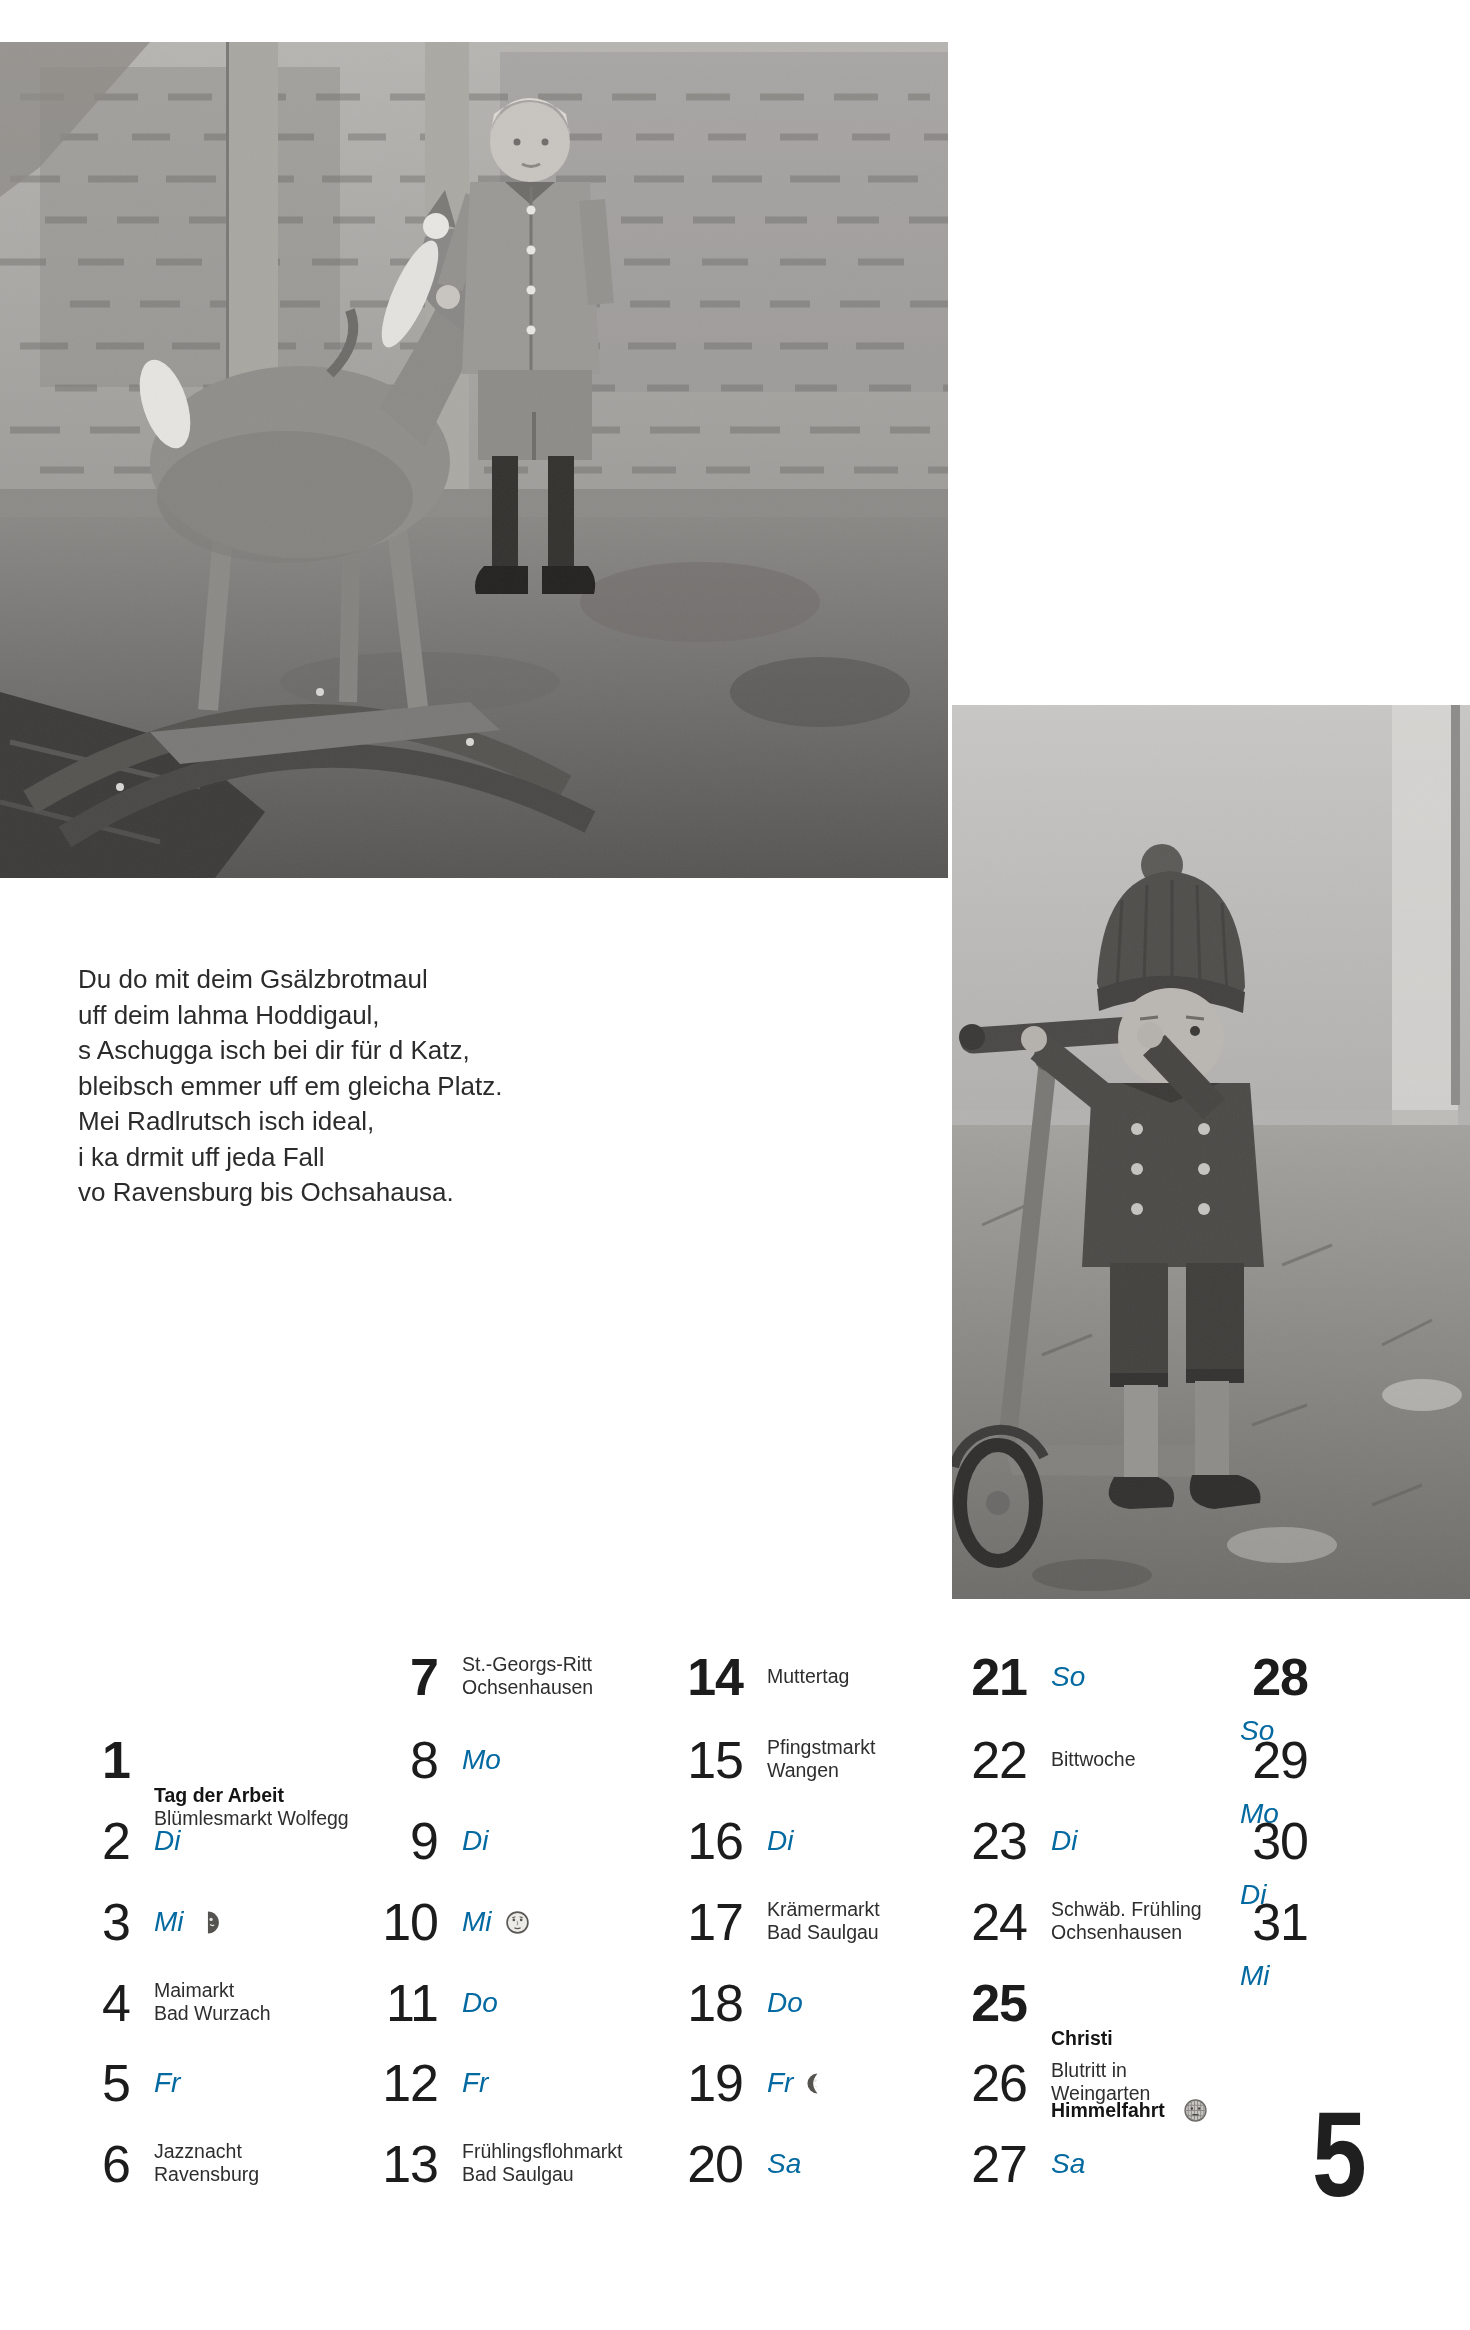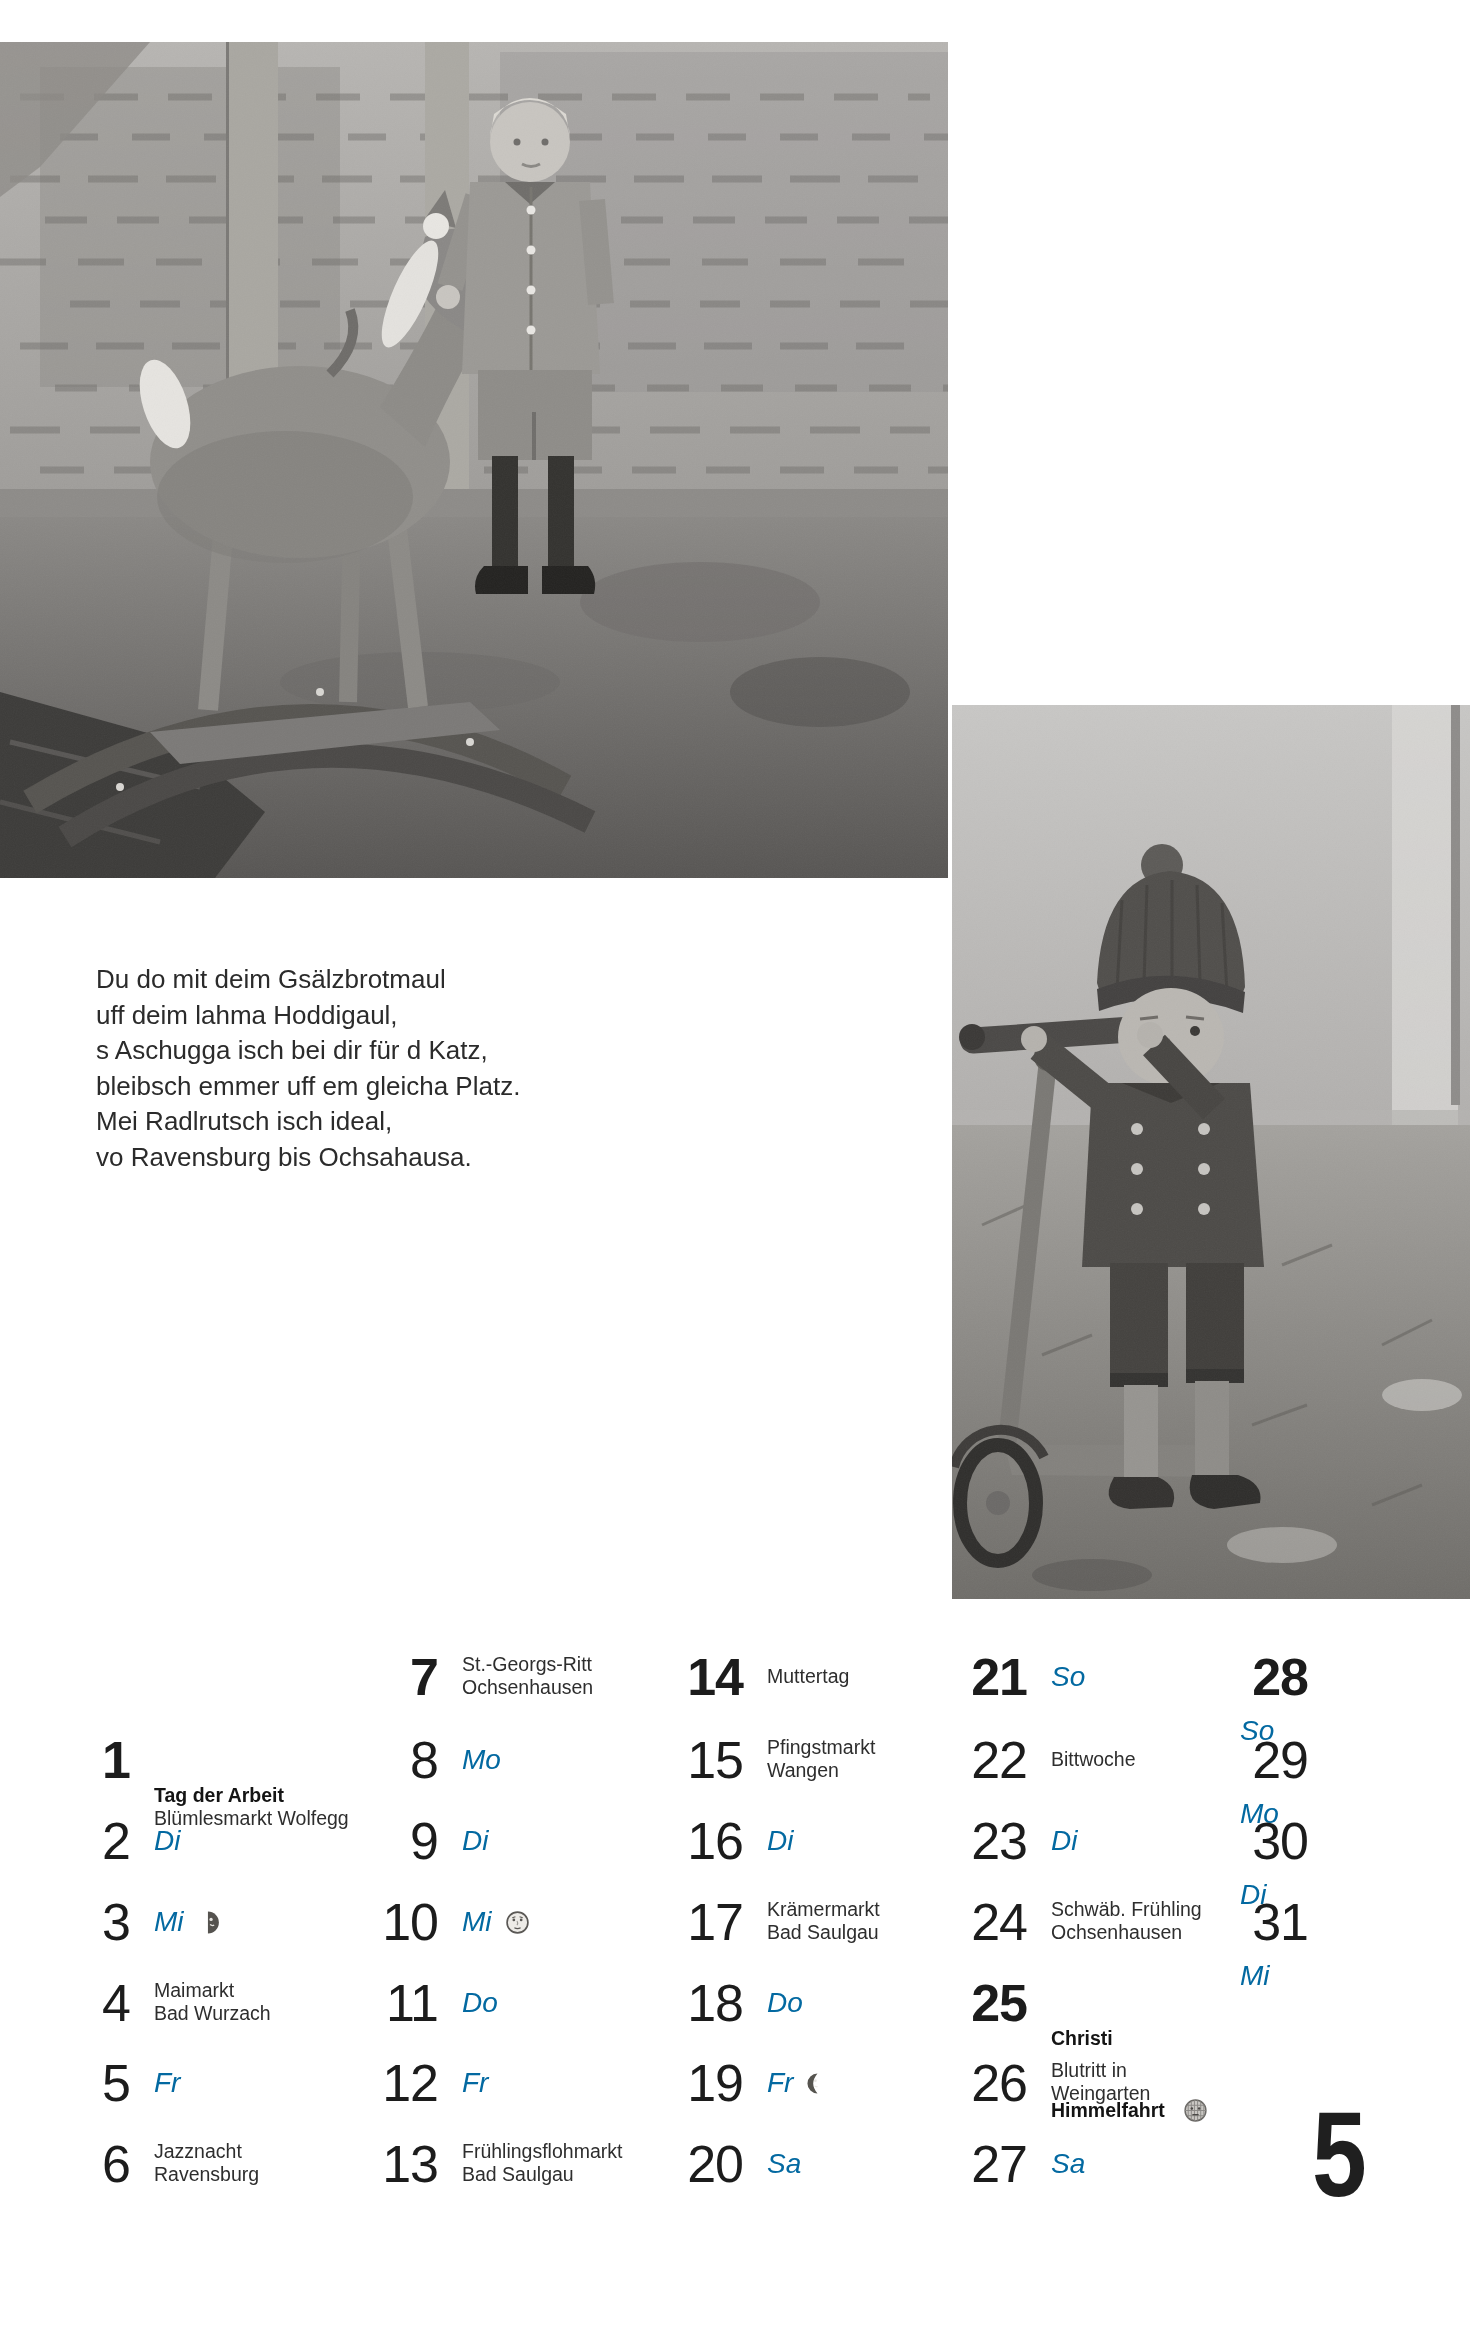--- a/index.html
+++ b/index.html
@@ -1,20 +1,20 @@
 <!DOCTYPE html>
 <html><head>
 <meta charset="utf-8">
 <style>
   html,body{margin:0;padding:0;background:#e8e8e8;}
   .page{position:relative;width:1470px;height:2330px;background:#ffffff;overflow:hidden;
         font-family:"Liberation Sans",sans-serif;color:#1c1c1c;}
   .photo{position:absolute;display:block;}
   
-  .poem{position:absolute;left:96px;top:962px;font-size:26px;line-height:35.5px;color:#2b2b2b;}
+  .poem{position:absolute;left:78px;top:962px;font-size:26px;line-height:35.5px;color:#2b2b2b;}
   .poem div{white-space:pre;}
   
   .cell{position:absolute;display:flex;align-items:flex-start;}
   .num{width:92px;text-align:right;font-size:52px;line-height:54px;font-weight:400;
        color:#1c1c1c;letter-spacing:-1px;flex:0 0 auto;}
   .num.nb{font-weight:700;}
   .lblwrap{display:flex;align-items:center;height:54px;gap:13px;margin-left:24px;}
   .wd{font-size:28px;color:#0369a1;font-style:italic;}
   .evt{margin-left:24px;padding-top:3px;font-size:19.5px;line-height:23px;color:#2e2e2e;}
   .evt.mid{padding-top:15px;}
@@ -213,20 +213,21 @@
     </g>
     <rect width="518" height="894" filter="url(#grain2)" opacity=".06"></rect>
   </svg>
 
   <div class="poem">
     <div>Du do mit deim Gsälzbrotmaul</div>
     <div>uff deim lahma Hoddigaul,</div>
     <div>s Aschugga isch bei dir für d Katz,</div>
     <div>bleibsch emmer uff em gleicha Platz.</div>
     <div>Mei Radlrutsch isch ideal,</div>
+    <div>i ka drmit uff jeda Fall</div>
     <div>vo Ravensburg bis Ochsahausa.</div>
   </div>
 
   <div class="cell c0 r-mo">
     <div class="num nb">1</div>
     <div class="evt">
         <div class="el eb">Tag der Arbeit</div>
       <div class="el">Blümlesmarkt Wolfegg</div>
       </div>
   </div>

